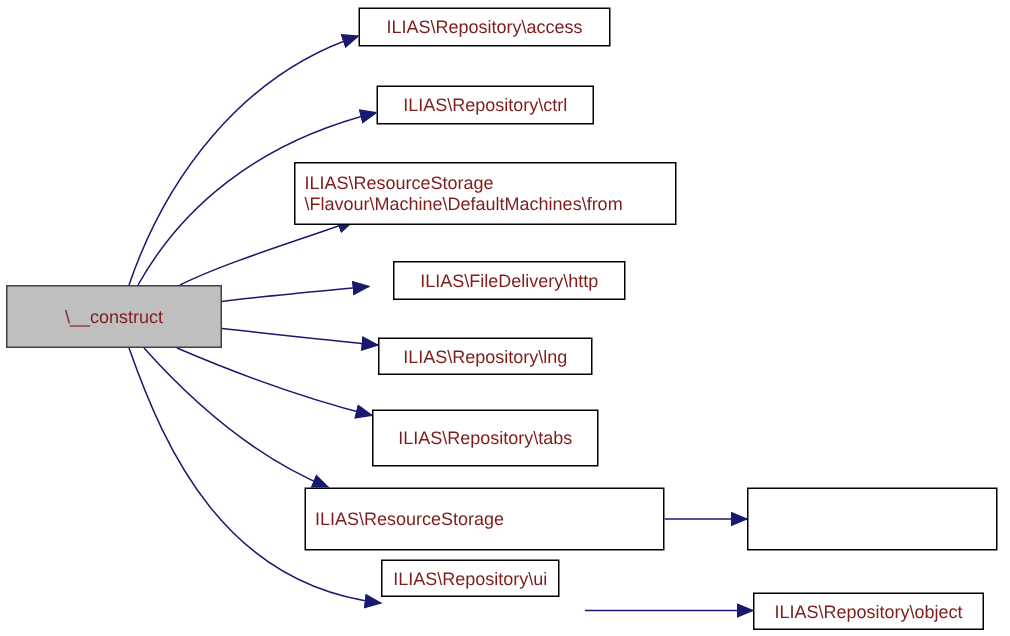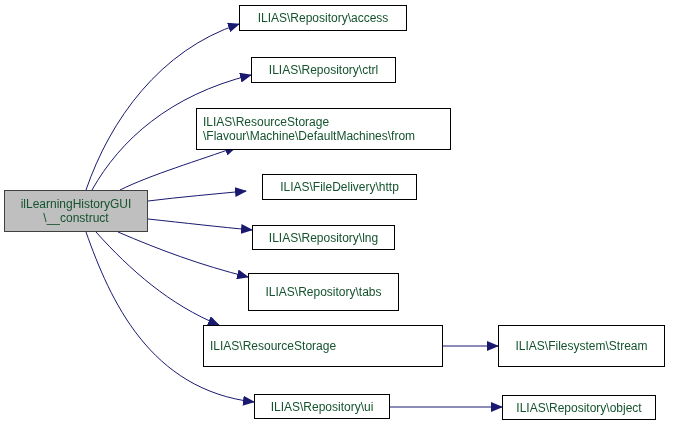--- a/index.html
+++ b/index.html
@@ -1,20 +1,20 @@
 <!DOCTYPE html>
 <html><head>
 <meta charset="utf-8">
 <style>
   html, body { margin: 0; padding: 0; background: #ffffff; }
   body { width: 673px; height: 424px; position: relative; overflow: hidden;
          font-family: "Liberation Sans", sans-serif; }
   svg#graph { position: absolute; left: 0; top: 0; }
   .node { position: absolute; box-sizing: border-box; border: 1px solid #000000;
-          background: #ffffff; font-size: 12px; line-height: 14px; color: #14532d;
+          background: #ffffff; font-size: 12px; line-height: 14px; color: #7f1d1d;
           display: flex; flex-direction: column; justify-content: center; padding: 0 6px; white-space: nowrap; }
   .node.root { background: #bfbfbf; border-color: #404040; align-items: center; text-align: center; }
   .node.center { align-items: center; text-align: center; }
   .node.left { align-items: flex-start; text-align: right; }
   .node span { display: block; }
 </style>
 </head>
 <body>
 
 <svg id="graph" width="673" height="424">
@@ -29,21 +29,20 @@
   <path d="M148,201 C180,197 215,194 246,191" stroke="#191970" fill="none" marker-end="url(#arrow)"></path>
   <path d="M148,219 C185,223 220,227 252,230" stroke="#191970" fill="none" marker-end="url(#arrow)"></path>
   <path d="M118,232 C160,250 200,265 248,277" stroke="#191970" fill="none" marker-end="url(#arrow)"></path>
   <path d="M96,232 C130,270 170,305 219,325" stroke="#191970" fill="none" marker-end="url(#arrow)"></path>
   <path d="M86,232 C110,300 150,390 254,402" stroke="#191970" fill="none" marker-end="url(#arrow)"></path>
   <path d="M443,346 L498,346" stroke="#191970" fill="none" marker-end="url(#arrow)"></path>
   <path d="M390,407 L502,407" stroke="#191970" fill="none" marker-end="url(#arrow)"></path>
 </svg>
 
 <div class="node root" style="left:4px;top:190px;width:144px;height:42px;">
-  <span>ilLearningHistoryGUI</span>
   <span>\__construct</span>
 </div>
 
 <div class="node center" style="left:239px;top:5px;width:168px;height:26px;">
   <span>ILIAS\Repository\access</span>
 </div>
 
 <div class="node center" style="left:251px;top:57px;width:145px;height:26px;">
   <span>ILIAS\Repository\ctrl</span>
 </div>
@@ -63,22 +62,21 @@
 
 <div class="node center" style="left:248px;top:273px;width:151px;height:38px;">
   <span>ILIAS\Repository\tabs</span>
 </div>
 
 <div class="node left" style="left:203px;top:325px;width:240px;height:42px;">
   <span>ILIAS\ResourceStorage</span>
 </div>
 
 <div class="node center" style="left:498px;top:325px;width:167px;height:42px;">
-  <span>ILIAS\Filesystem\Stream</span>
 </div>
 
-<div class="node center" style="left:254px;top:394px;width:136px;height:25px;">
+<div class="node center" style="left:254px;top:373px;width:119px;height:25px;">
   <span>ILIAS\Repository\ui</span>
 </div>
 
 <div class="node center" style="left:502px;top:395px;width:154px;height:25px;">
   <span>ILIAS\Repository\object</span>
 </div>
 
 </body></html>

